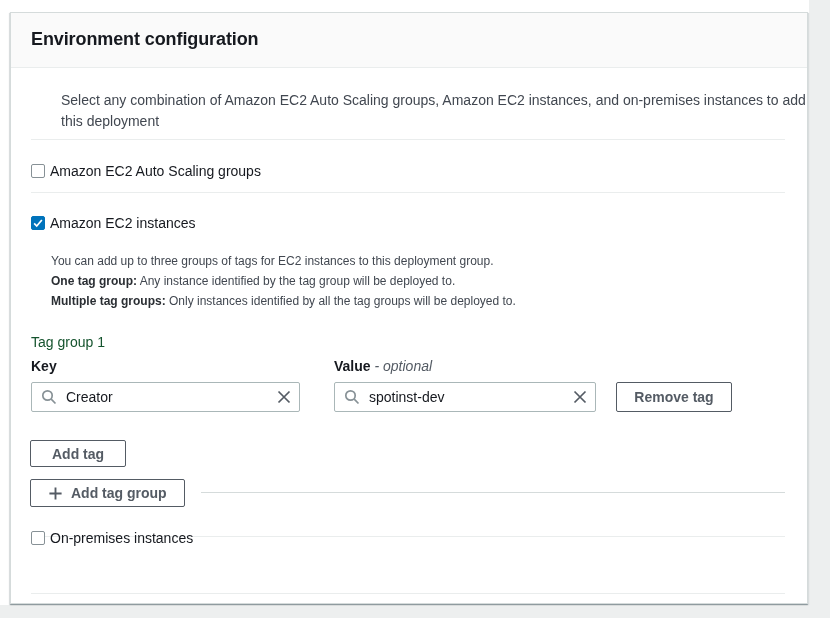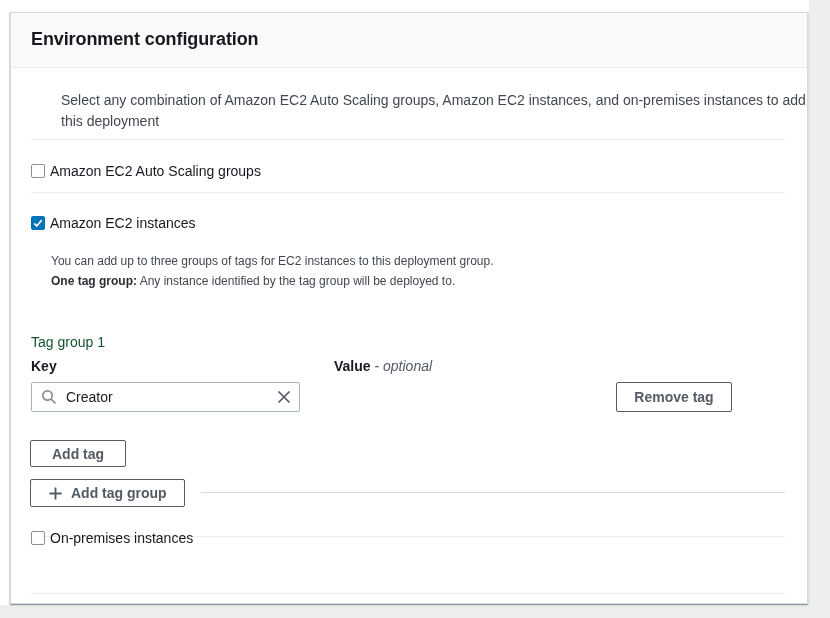--- a/index.html
+++ b/index.html
@@ -133,20 +133,24 @@
     </span>
     <span class="cb-label">Amazon EC2 instances</span>
   </div>
 
   <div class="para">
     <div>You can add up to three groups of tags for EC2 instances to this deployment group.</div>
     <div>
       <b>One tag group:</b>
       <span>Any instance identified by the tag group will be deployed to.</span>
     </div>
+    <div>
+      <b>Multiple tag groups:</b>
+      <span>Only instances identified by all the tag groups will be deployed to.</span>
+    </div>
   </div>
 
   <div class="group-title">Tag group 1</div>
 
   <div class="field-label" style="left:20px">Key</div>
   <div class="field-label" style="left:323px">
     <span>Value</span>
     <span class="optional">- optional</span>
   </div>
 
@@ -156,20 +160,32 @@
         <circle cx="6.5" cy="6.5" r="4.7" fill="none" stroke="#879196" stroke-width="1.7"></circle>
         <line x1="10.2" y1="10.2" x2="14.5" y2="14.5" stroke="#879196" stroke-width="1.7"></line>
       </svg>
     <button class="clear-btn">
       <svg width="16" height="16" viewBox="0 0 16 16">
           <path d="M2.5 2.5l11 11M13.5 2.5l-11 11" stroke="#545b64" stroke-width="1.7"></path>
         </svg>
     </button>
   </div>
 
+  <div class="input-wrap" style="left:323px;width:262px">
+    <input type="text" value="spotinst-dev" style="">
+    <svg class="search-ic" width="16" height="16" viewBox="0 0 16 16">
+        <circle cx="6.5" cy="6.5" r="4.7" fill="none" stroke="#879196" stroke-width="1.7"></circle>
+        <line x1="10.2" y1="10.2" x2="14.5" y2="14.5" stroke="#879196" stroke-width="1.7"></line>
+      </svg>
+    <button class="clear-btn">
+      <svg width="16" height="16" viewBox="0 0 16 16">
+          <path d="M2.5 2.5l11 11M13.5 2.5l-11 11" stroke="#545b64" stroke-width="1.7"></path>
+        </svg>
+    </button>
+  </div>
 
   <button class="btn btn-remove">
     <span>Remove tag</span>
   </button>
 
   <button class="btn btn-addtag">
     <span>Add tag</span>
   </button>
 
   <button class="btn btn-addgroup">

